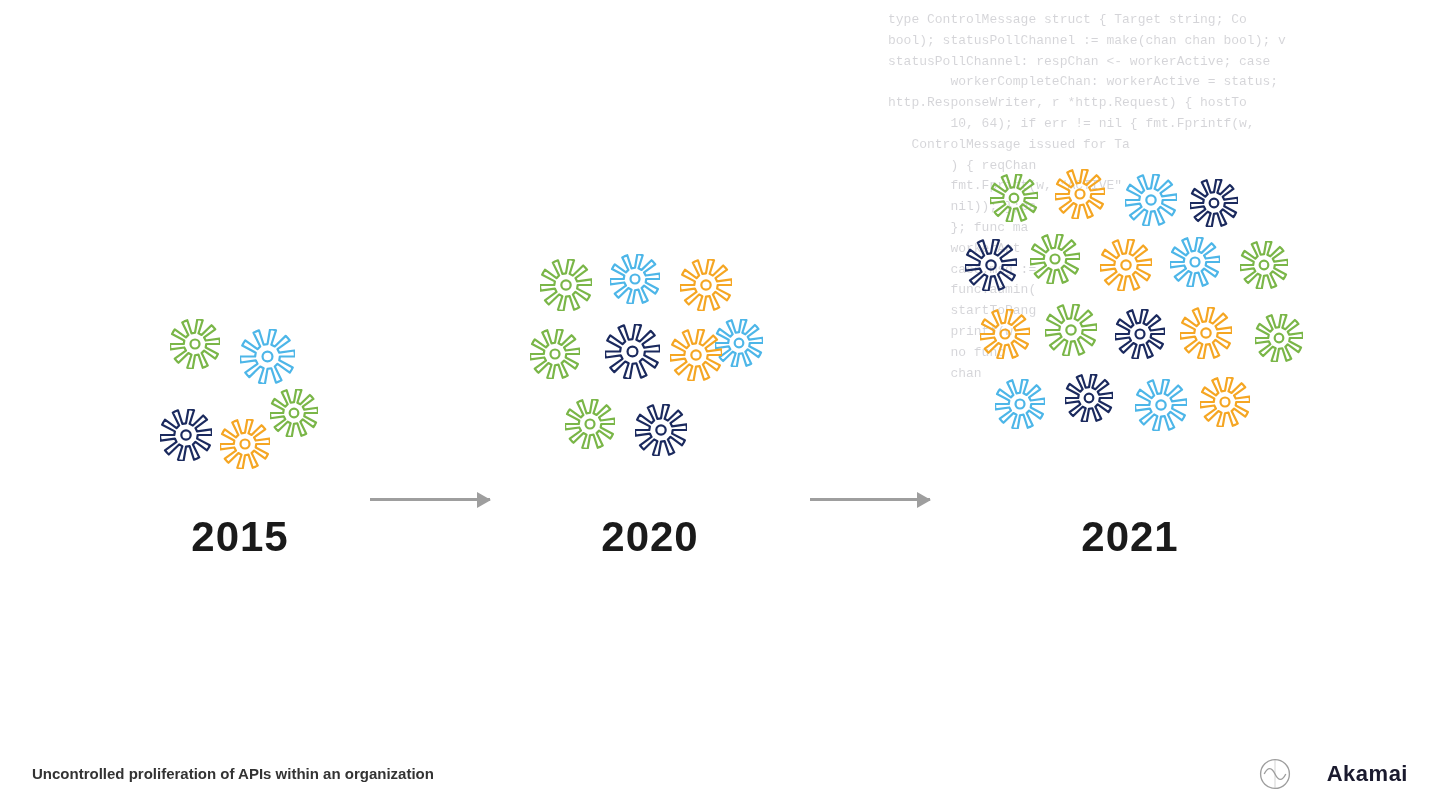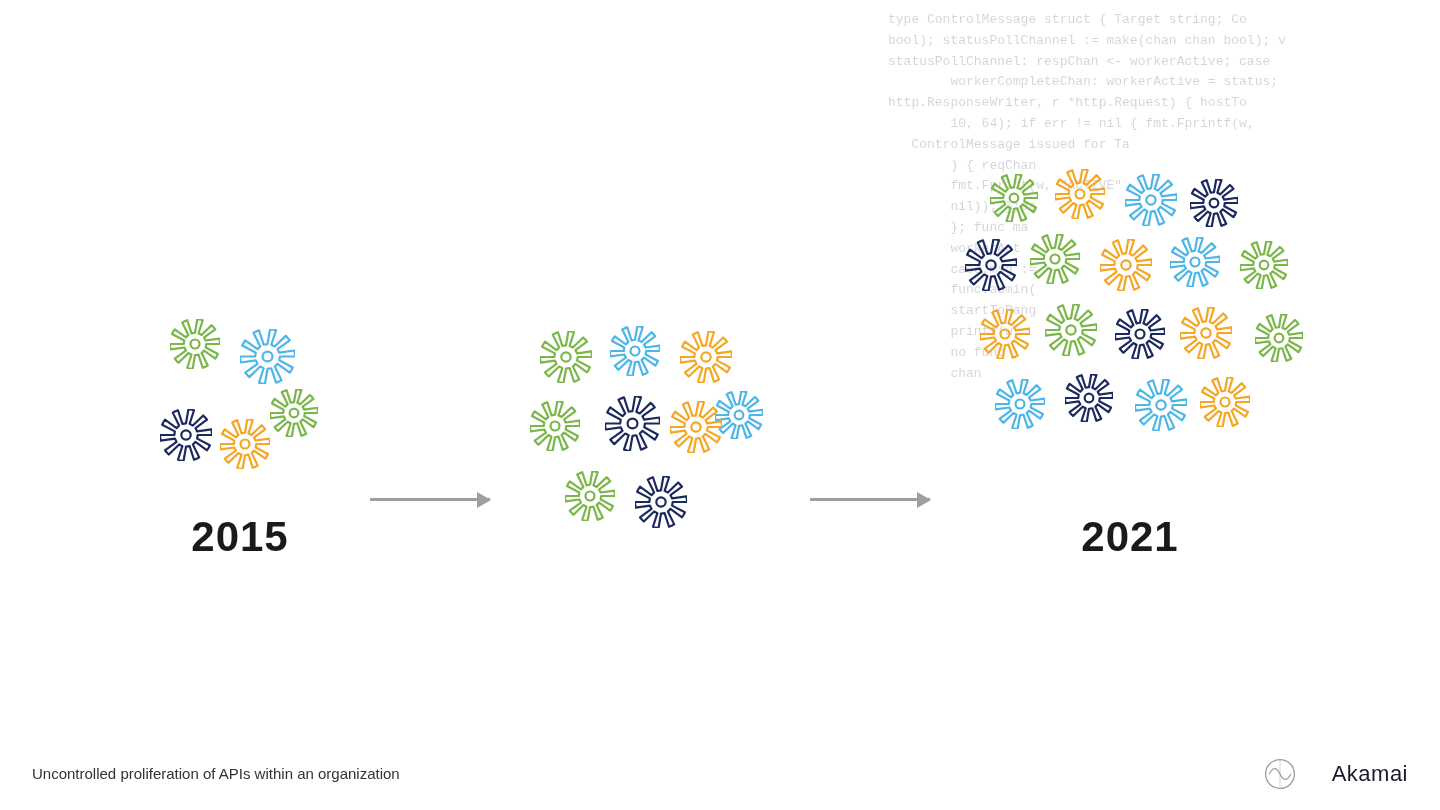--- a/index.html
+++ b/index.html
@@ -99,36 +99,36 @@
       letter-spacing: 1px;
     }
 
     
     .caption {
       position: absolute;
       bottom: 28px;
       left: 32px;
       font-size: 15px;
       color: #333333;
-      font-weight: 400;
+      font-weight: 700;
     }
 
     
     .akamai-logo {
       position: absolute;
       bottom: 18px;
       right: 32px;
       display: flex;
       align-items: center;
       gap: 8px;
     }
 
     .akamai-logo-text {
       font-size: 22px;
-      font-weight: 400;
+      font-weight: 700;
       color: #1a1a2e;
       letter-spacing: 0.5px;
       margin-left: 26px;
     }
 
     .akamai-logo-icon {
       width: 36px;
       height: 36px;
     }
 
@@ -245,20 +245,21 @@
     </svg></div>
           <div class="gear-item" style="left: 45px; top: 150px; width: 50px; height: 50px;"><svg width="50" height="50" viewBox="0 0 50 50" fill="none" xmlns="http://www.w3.org/2000/svg">
       <path d="M 25 13.75 L 27.352707832962857 0.11095088492299965 L 29.684532864643117 0.4428187317827863 L 32.72542485937369 1.2235870926211625 L 28.47644118671816 14.300614191679523 L 31.612584088290323 15.898558813281841 L 41.532796633091294 6.247223259238513 L 43.224215685535285 7.886322351782784 L 45.22542485937369 10.305368692688171 L 34.10144118671816 18.387415911709677 L 35.69938580832048 21.52355881328184 L 49.39791904846869 19.54641896508644 L 49.802867532861946 21.866669160892393 L 50 25 L 36.25 25 L 35.69938580832048 28.47644118671816 L 47.943865642099524 34.928697265869516 L 46.90766700109659 37.04384185254288 L 45.22542485937369 39.69463130731183 L 34.10144118671816 31.612584088290323 L 31.612584088290323 34.10144118671816 L 37.72603539375929 46.51855067509859 L 35.64448228912681 47.620676311650485 L 32.72542485937369 48.77641290737884 L 28.47644118671816 35.69938580832048 L 25 36.25 L 22.647292167037147 49.889049115077 L 20.315467135356883 49.55718126821722 L 17.274575140626318 48.77641290737884 L 21.52355881328184 35.69938580832048 L 18.387415911709677 34.10144118671816 L 8.467203366908706 43.75277674076149 L 6.775784314464715 42.11367764821722 L 4.774575140626318 39.69463130731183 L 15.898558813281843 31.612584088290326 L 14.300614191679523 28.47644118671816 L 0.6020809515313168 30.45358103491357 L 0.19713246713805432 28.133330839107614 L 0 25.000000000000004 L 13.75 25 L 14.300614191679522 21.523558813281845 L 2.0561343579004685 15.07130273413049 L 3.0923329989034087 12.956158147457126 L 4.774575140626311 10.305368692688175 L 15.89855881328184 18.387415911709677 L 18.387415911709674 15.898558813281843 L 12.273964606240723 3.481449324901405 L 14.355517710873176 2.3793236883495155 L 17.27457514062631 1.2235870926211625 L 21.52355881328184 14.300614191679523 Z" stroke="#7ab648" stroke-width="2.2" fill="none" stroke-linejoin="round"></path>
       <circle cx="25" cy="25" r="4.5" stroke="#7ab648" stroke-width="2.2" fill="none"></circle>
     </svg></div>
           <div class="gear-item" style="left: 115px; top: 155px; width: 52px; height: 52px;"><svg width="52" height="52" viewBox="0 0 52 52" fill="none" xmlns="http://www.w3.org/2000/svg">
       <path d="M 26 14.299999999999999 L 28.44681614628137 0.11538892031991921 L 30.871914179228845 0.46053148105409747 L 34.03444185374863 1.2725305763260089 L 29.615498834186887 14.872638759346703 L 32.877087451821936 16.53450116581311 L 43.19410849841495 6.497112189608053 L 44.9531843129567 8.201775245854098 L 47.03444185374863 10.717583440395698 L 35.46549883418689 19.122912548178064 L 37.1273612406533 22.384501165813116 L 51.373835810407435 20.328275723689895 L 51.79498223417642 22.741335927328088 L 52 26 L 37.7 26 L 37.1273612406533 29.615498834186884 L 49.86162026778351 36.3258451565043 L 48.78397368114045 38.5255955266446 L 47.03444185374863 41.2824165596043 L 35.46549883418689 32.877087451821936 L 32.877087451821936 35.46549883418689 L 39.23507680950966 48.37929270210253 L 37.07026158069189 49.52550336411651 L 34.03444185374863 50.727469423673995 L 29.615498834186887 37.1273612406533 L 26 37.7 L 23.553183853718632 51.884611079680084 L 21.12808582077116 51.53946851894591 L 17.965558146251368 50.727469423673995 L 22.384501165813116 37.1273612406533 L 19.122912548178064 35.46549883418689 L 8.805891501585055 45.502887810391954 L 7.046815687043306 43.798224754145906 L 4.965558146251368 41.2824165596043 L 16.534501165813115 32.877087451821936 L 14.872638759346703 29.615498834186887 L 0.6261641895925685 31.671724276310112 L 0.20501776582357678 29.25866407267192 L 0 26.000000000000004 L 14.299999999999999 26 L 14.872638759346701 22.384501165813116 L 2.138379732216489 15.67415484349571 L 3.2160263188595444 13.47440447335541 L 4.9655581462513645 10.717583440395702 L 16.53450116581311 19.122912548178064 L 19.122912548178064 16.534501165813115 L 12.764923190490352 3.620707297897461 L 14.929738419308103 2.474496635883497 L 17.96555814625136 1.2725305763260089 L 22.384501165813113 14.872638759346703 Z" stroke="#1b2a5e" stroke-width="2.2" fill="none" stroke-linejoin="round"></path>
       <circle cx="26" cy="26" r="4.68" stroke="#1b2a5e" stroke-width="2.2" fill="none"></circle>
     </svg></div>
         </div>
+      <div class="year-label">2020</div>
     </div>
 
     <div class="arrow">
       <div class="arrow-line"></div>
     </div>
 
     <div class="year-group">
       <div class="gears-2025" id="gears-2025">
           <div class="gear-item" style="left: 30px; top: 5px; width: 48px; height: 48px;"><svg width="48" height="48" viewBox="0 0 48 48" fill="none" xmlns="http://www.w3.org/2000/svg">
       <path d="M 24 13.2 L 26.258599519644342 0.10651284952608009 L 28.497151550057396 0.42510598251147513 L 31.41640786499874 1.1746436089163161 L 27.337383539249434 13.728589624012342 L 30.34808072475871 15.262616460750566 L 39.87148476776765 5.997334328868973 L 41.495247058113875 7.570869457711474 L 43.41640786499874 9.893153944980645 L 32.737383539249436 17.65191927524129 L 34.27141037598766 20.662616460750566 L 47.42200228652994 18.764562206482978 L 47.81075283154747 20.992002394456698 L 48 24 L 34.8 24 L 34.27141037598766 27.337383539249434 L 46.02611101641555 33.53154937523473 L 45.03136032105273 35.56208817844117 L 43.41640786499874 38.10684605501935 L 32.737383539249436 30.34808072475871 L 30.34808072475871 32.737383539249436 L 36.216993978008915 44.657808648094644 L 34.21870299756174 45.715849259184466 L 31.41640786499874 46.82535639108369 L 27.337383539249434 34.27141037598766 L 24 34.8 L 21.741400480355658 47.893487150473916 L 19.50284844994261 47.57489401748853 L 16.583592135001265 46.82535639108369 L 20.66261646075057 34.27141037598766 L 17.65191927524129 32.737383539249436 L 8.12851523223236 42.002665671131034 L 6.504752941886128 40.42913054228853 L 4.583592135001265 38.10684605501936 L 15.262616460750568 30.34808072475871 L 13.728589624012342 27.337383539249434 L 0.5779977134700651 29.235437793517026 L 0.18924716845253187 27.00799760554331 L 0 24.000000000000004 L 13.2 24 L 13.72858962401234 20.66261646075057 L 1.9738889835844518 14.468450624765271 L 2.9686396789472695 12.43791182155884 L 4.583592135001258 9.893153944980646 L 15.262616460750566 17.65191927524129 L 17.65191927524129 15.262616460750568 L 11.783006021991094 3.342191351905349 L 13.781297002438249 2.2841507408155337 L 16.583592135001258 1.1746436089163161 L 20.662616460750566 13.728589624012342 Z" stroke="#7ab648" stroke-width="2.2" fill="none" stroke-linejoin="round"></path>

